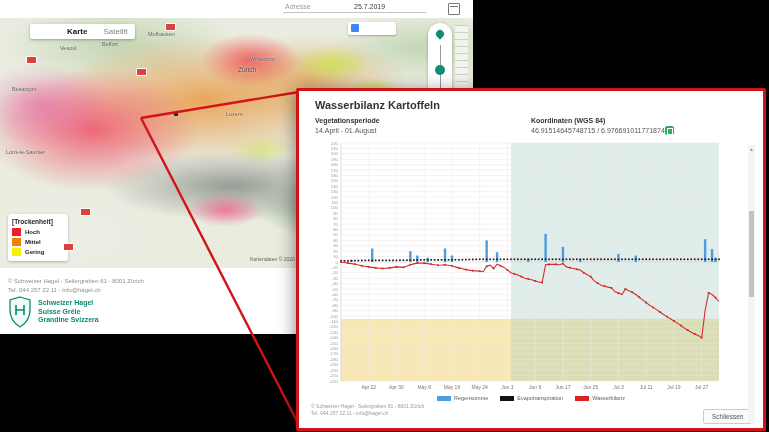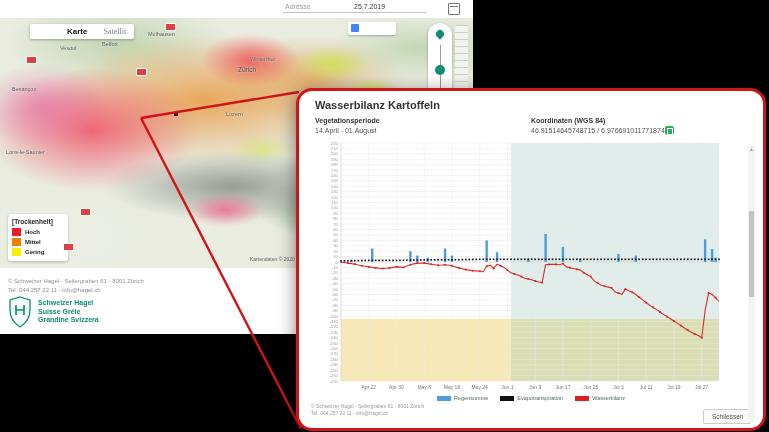--- a/index.html
+++ b/index.html
@@ -33,21 +33,21 @@
       radial-gradient(120px 45px at 420px 30px, rgba(170,200,150,.6), rgba(170,200,150,0) 76%);
   }
   .maplabel{position:absolute;font-size:5.5px;color:#5c5c5c;text-shadow:0 0 2px #fff;white-space:nowrap;}
   .maplabel.big{font-size:6.5px;color:#444;}
   .roadbadge{position:absolute;width:9px;height:6px;background:#dd4040;border:1px solid #fff;border-radius:1px;}
   .marker{position:absolute;left:174px;top:94px;width:4px;height:4px;background:#1c1c1c;border-radius:1px;}
   .maptype{position:absolute;left:30px;top:6px;display:flex;background:#fff;border-radius:2px;
            box-shadow:0 1px 3px rgba(0,0,0,.3);height:15px;align-items:center;padding-left:29px;}
   .maptype span{padding:0 8px;font-size:8px;}
   .maptype .sel{color:#111;font-weight:bold;}
-  .maptype .unsel{color:#828282;font-family:Liberation Serif, serif;}
+  .maptype .unsel{color:#828282;}
   .maplegend{position:absolute;left:8px;top:196px;width:52px;background:#fff;border-radius:3px;
              box-shadow:0 1px 3px rgba(0,0,0,.25);padding:4px 4px 3px 4px;}
   .maplegend .t{font-size:6.5px;font-weight:bold;color:#222;margin-bottom:3px;}
   .lrow{display:flex;align-items:center;margin-bottom:2px;}
   .lrow .chip{width:9px;height:8px;margin-right:4px;}
   .lrow .lbl{font-size:6px;font-weight:bold;color:#222;}
   .sliderpanel{position:absolute;left:428px;top:5px;width:24px;height:90px;background:#fff;border-radius:12px;
                box-shadow:0 1px 3px rgba(0,0,0,.3);}
   .droplet{position:absolute;left:8px;top:7px;width:8px;height:8px;background:#0f8e74;
            border-radius:50% 50% 50% 0;transform:rotate(-45deg);}
@@ -61,21 +61,21 @@
   .attribution{position:absolute;left:250px;top:238px;font-size:5px;color:#666;white-space:nowrap;}
   
   .appfooter{position:absolute;left:0;top:268px;width:473px;height:66px;background:#fff;}
   .contact{position:absolute;left:8px;font-size:6px;color:#8f8f8f;white-space:nowrap;}
   .logo{position:absolute;left:8px;top:28px;display:flex;}
   .logotext{margin-left:6px;margin-top:3px;font-size:7px;font-weight:bold;color:#0c8b72;line-height:8.5px;white-space:nowrap;}
   
   .callout{position:absolute;left:0;top:0;z-index:5;pointer-events:none;}
   
   .modal{position:absolute;left:296px;top:88px;width:464px;height:337px;background:#fff;
-         border:3px solid #d01418;border-radius:16px;z-index:6;box-shadow:0 4px 18px rgba(0,0,0,.5);}
+         border:3px solid #d01418;border-radius:2px;z-index:6;box-shadow:0 4px 18px rgba(0,0,0,.5);}
   .mtitle{position:absolute;left:16px;top:8px;font-size:11px;font-weight:bold;color:#333;}
   .mlabel{position:absolute;font-size:7px;font-weight:bold;color:#333;}
   .mvalue{position:absolute;font-size:7px;color:#555;white-space:nowrap;}
   .copyicon{position:absolute;left:366px;top:35px;width:9px;height:9px;background:#2eac66;border-radius:2px;cursor:pointer;}
   .copyicon:before{content:"";position:absolute;left:2px;top:2px;width:4px;height:5px;border:1px solid #fff;}
   .chartsvg{position:absolute;left:2px;top:46px;}
   .chartlegend{position:absolute;left:0;top:304px;width:100%;display:flex;justify-content:center;gap:12px;}
   .cl-item{display:flex;align-items:center;}
   .cl-chip{width:14px;height:5px;margin-right:3px;}
   .cl-lbl{font-size:5.5px;color:#566;}

